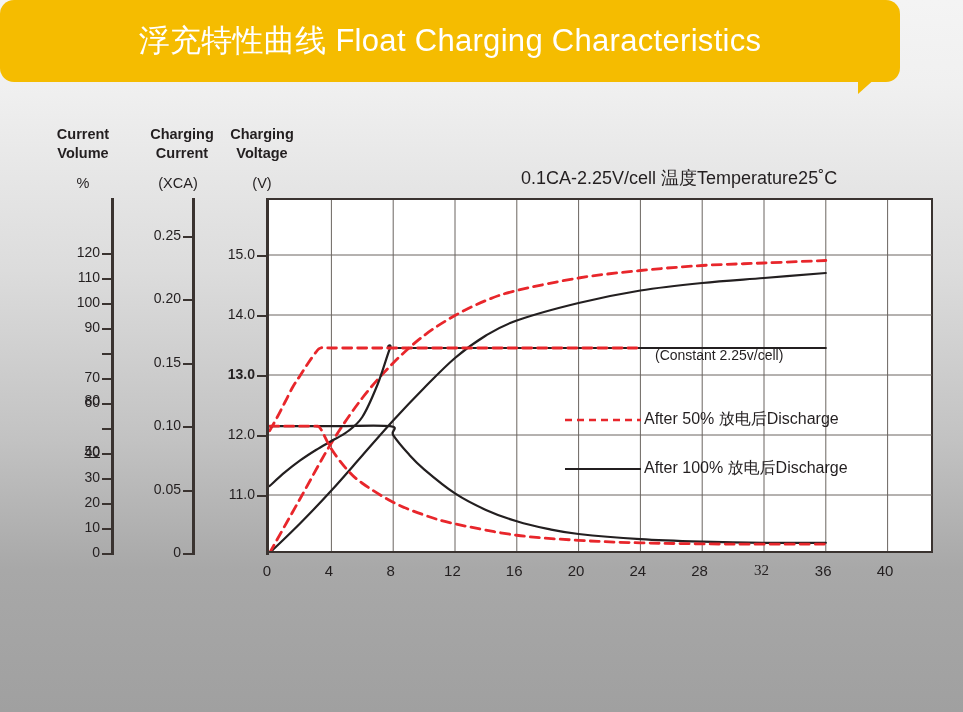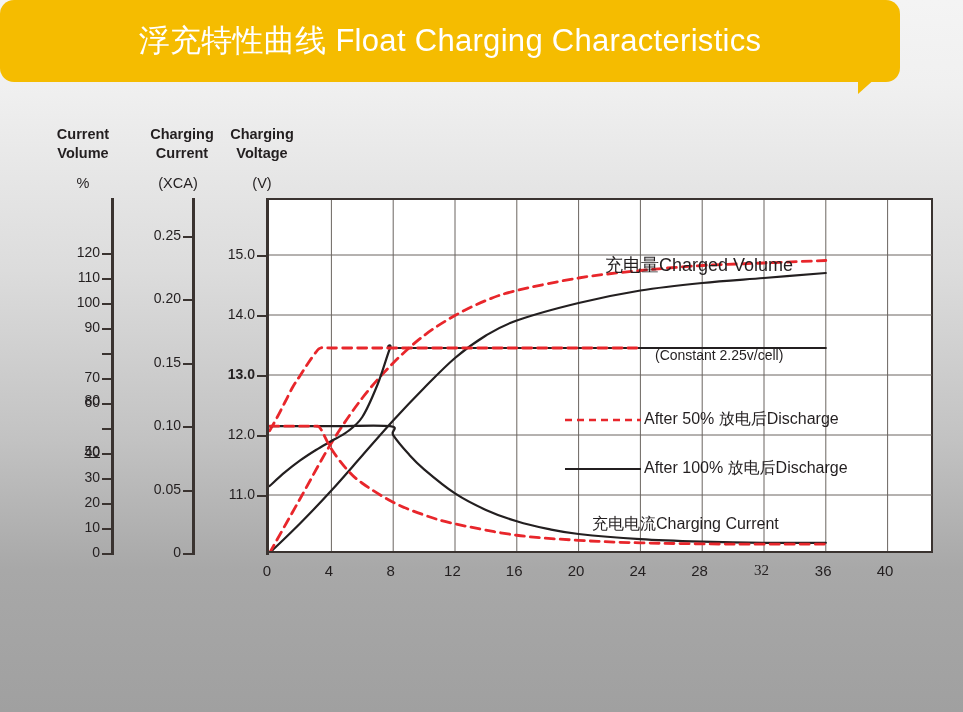--- a/index.html
+++ b/index.html
@@ -204,20 +204,21 @@
       <div class="tick" style="left: 257px; top: 315px; width: 12px;"></div>
       <div class="tick-label" style="left: 215px; top: 307px; width: 40px;">14.0</div>
       <div class="tick" style="left: 257px; top: 375px; width: 12px;"></div>
       <div class="tick-label" style="left: 215px; top: 367px; width: 40px; font-weight: bold;">13.0</div>
       <div class="tick" style="left: 257px; top: 435px; width: 12px;"></div>
       <div class="tick-label" style="left: 215px; top: 427px; width: 40px;">12.0</div>
       <div class="tick" style="left: 257px; top: 495px; width: 12px;"></div>
       <div class="tick-label" style="left: 215px; top: 487px; width: 40px;">11.0</div>
     </div>
 
+  <div id="header-note">0.1CA-2.25V/cell  温度Temperature25˚C</div>
 
   <div id="plot">
     <svg id="plot-svg" width="663" height="351" viewBox="0 0 663 351">
       <g id="gridlines">
           <line x1="62.4" y1="0" x2="62.4" y2="351" stroke="#6b6560" stroke-width="1"></line>
           <line x1="124.19999999999999" y1="0" x2="124.19999999999999" y2="351" stroke="#6b6560" stroke-width="1"></line>
           <line x1="185.99999999999997" y1="0" x2="185.99999999999997" y2="351" stroke="#6b6560" stroke-width="1"></line>
           <line x1="247.79999999999998" y1="0" x2="247.79999999999998" y2="351" stroke="#6b6560" stroke-width="1"></line>
           <line x1="309.6" y1="0" x2="309.6" y2="351" stroke="#6b6560" stroke-width="1"></line>
           <line x1="371.4" y1="0" x2="371.4" y2="351" stroke="#6b6560" stroke-width="1"></line>
@@ -234,25 +235,23 @@
       <g id="curves">
           <path d="M 0.60 353.00 C 5.75 348.00, 21.20 333.42, 31.50 323.00 C 41.80 312.58, 52.10 301.75, 62.40 290.50 C 72.70 279.25, 83.00 267.17, 93.30 255.50 C 103.60 243.83, 113.90 231.75, 124.20 220.50 C 134.50 209.25, 144.80 198.42, 155.10 188.00 C 165.40 177.58, 175.70 166.75, 186.00 158.00 C 196.30 149.25, 206.60 141.75, 216.90 135.50 C 227.20 129.25, 232.35 125.92, 247.80 120.50 C 263.25 115.08, 289.00 108.00, 309.60 103.00 C 330.20 98.00, 350.80 93.83, 371.40 90.50 C 392.00 87.17, 412.60 85.08, 433.20 83.00 C 453.80 80.92, 474.40 79.67, 495.00 78.00 C 515.60 76.33, 546.50 73.83, 556.80 73.00" fill="none" stroke="#231f20" stroke-width="2.2" stroke-linecap="round" stroke-linejoin="round"></path>
           <path d="M 0.60 353.00 C 5.75 343.83, 21.20 316.33, 31.50 298.00 C 41.80 279.67, 52.10 259.67, 62.40 243.00 C 72.70 226.33, 83.00 211.33, 93.30 198.00 C 103.60 184.67, 113.90 173.42, 124.20 163.00 C 134.50 152.58, 144.80 143.42, 155.10 135.50 C 165.40 127.58, 175.70 121.33, 186.00 115.50 C 196.30 109.67, 206.60 104.67, 216.90 100.50 C 227.20 96.33, 232.35 94.25, 247.80 90.50 C 263.25 86.75, 289.00 81.33, 309.60 78.00 C 330.20 74.67, 350.80 72.58, 371.40 70.50 C 392.00 68.42, 412.60 66.75, 433.20 65.50 C 453.80 64.25, 474.40 63.83, 495.00 63.00 C 515.60 62.17, 546.50 60.92, 556.80 60.50" fill="none" stroke="#e8262b" stroke-width="2.8" stroke-dasharray="9,6" stroke-linecap="round" stroke-linejoin="round"></path>
           <path d="M 0.60 286.00 C 3.18 283.70, 10.90 276.50, 16.05 272.20 C 21.20 267.90, 26.35 263.90, 31.50 260.20 C 36.65 256.50, 41.80 253.20, 46.95 250.00 C 52.10 246.80, 57.25 244.00, 62.40 241.00 C 67.55 238.00, 72.70 236.00, 77.85 232.00 C 83.00 228.00, 88.15 225.00, 93.30 217.00 C 98.45 209.00, 104.11 195.50, 108.75 184.00 C 113.38 172.50, 118.53 154.00, 121.11 148.00 C 123.68 142.00, 113.38 148.00, 124.20 148.00 C 135.01 148.00, 155.10 148.00, 186.00 148.00 C 216.90 148.00, 263.25 148.00, 309.60 148.00 C 355.95 148.00, 422.90 148.00, 464.10 148.00 C 505.30 148.00, 541.35 148.00, 556.80 148.00" fill="none" stroke="#231f20" stroke-width="2.2" stroke-linecap="round" stroke-linejoin="round"></path>
           <path d="M 0.60 230.80 C 1.89 228.50, 5.75 221.80, 8.32 217.00 C 10.90 212.20, 13.48 207.00, 16.05 202.00 C 18.63 197.00, 21.20 191.50, 23.77 187.00 C 26.35 182.50, 28.93 179.00, 31.50 175.00 C 34.08 171.00, 36.65 166.80, 39.23 163.00 C 41.80 159.20, 44.89 154.70, 46.95 152.20 C 49.01 149.70, 49.01 148.70, 51.58 148.00 C 54.16 147.30, 50.30 148.00, 62.40 148.00 C 74.50 148.00, 93.30 148.00, 124.20 148.00 C 155.10 148.00, 206.60 148.00, 247.80 148.00 C 289.00 148.00, 350.80 148.00, 371.40 148.00" fill="none" stroke="#e8262b" stroke-width="2.8" stroke-dasharray="9,6" stroke-linecap="round" stroke-linejoin="round"></path>
           <path d="M 0.60 226.20 C 10.90 226.20, 42.31 226.20, 62.40 226.20 C 82.48 226.20, 110.81 224.72, 121.11 226.20 C 131.41 227.68, 121.11 230.43, 124.20 235.08 C 127.29 239.73, 134.50 248.39, 139.65 254.10 C 144.80 259.80, 147.38 262.76, 155.10 269.31 C 162.82 275.86, 175.70 286.64, 186.00 293.40 C 196.30 300.17, 206.60 305.24, 216.90 309.89 C 227.20 314.54, 237.50 318.13, 247.80 321.30 C 258.10 324.47, 268.40 326.79, 278.70 328.91 C 289.00 331.02, 294.15 332.29, 309.60 333.98 C 325.05 335.67, 350.80 337.78, 371.40 339.05 C 392.00 340.32, 412.60 340.95, 433.20 341.59 C 453.80 342.22, 474.40 342.64, 495.00 342.86 C 515.60 343.07, 546.50 342.86, 556.80 342.86" fill="none" stroke="#231f20" stroke-width="2.2" stroke-linecap="round" stroke-linejoin="round"></path>
           <path d="M 0.60 226.20 C 3.18 226.20, 10.90 226.20, 16.05 226.20 C 21.20 226.20, 26.35 226.20, 31.50 226.20 C 36.65 226.20, 43.60 225.78, 46.95 226.20 C 50.30 226.62, 49.01 224.93, 51.58 228.74 C 54.16 232.54, 58.02 242.26, 62.40 249.02 C 66.78 255.79, 72.70 263.61, 77.85 269.31 C 83.00 275.02, 85.57 277.77, 93.30 283.26 C 101.02 288.75, 113.90 297.00, 124.20 302.28 C 134.50 307.56, 144.80 311.37, 155.10 314.96 C 165.40 318.55, 170.55 320.45, 186.00 323.84 C 201.45 327.22, 227.20 332.50, 247.80 335.25 C 268.40 338.00, 289.00 339.05, 309.60 340.32 C 330.20 341.59, 345.65 342.22, 371.40 342.86 C 397.15 343.49, 433.20 343.91, 464.10 344.12 C 495.00 344.34, 541.35 344.12, 556.80 344.12" fill="none" stroke="#e8262b" stroke-width="2.8" stroke-dasharray="9,6" stroke-linecap="round" stroke-linejoin="round"></path>
         </g>
     </svg>
 
-    <div class="note" style="left:336px; top:55px; font-size:18px;">充电量Charged Volume</div>
 
     <div class="note" style="left:386px; top:147px; font-size:14px;">(Constant 2.25v/cell)</div>
 
-    <div class="note" style="left:323px; top:315px; font-size:16px;">充电电流Charging Current</div>
 
     <div style="position:absolute; left:0; top:0;">
       <svg width="663" height="351" style="position:absolute; left:0; top:0; pointer-events:none;">
         <line x1="296" y1="220" x2="372" y2="220" stroke="#e8262b" stroke-width="2.4" stroke-dasharray="7,5"></line>
         <line x1="296" y1="269" x2="372" y2="269" stroke="#231f20" stroke-width="2.2"></line>
       </svg>
       <div class="note" style="left:375px; top:210px; font-size:16px;">After 50% 放电后Discharge</div>
       <div class="note" style="left:375px; top:259px; font-size:16px;">After 100% 放电后Discharge</div>
     </div>
   </div>

